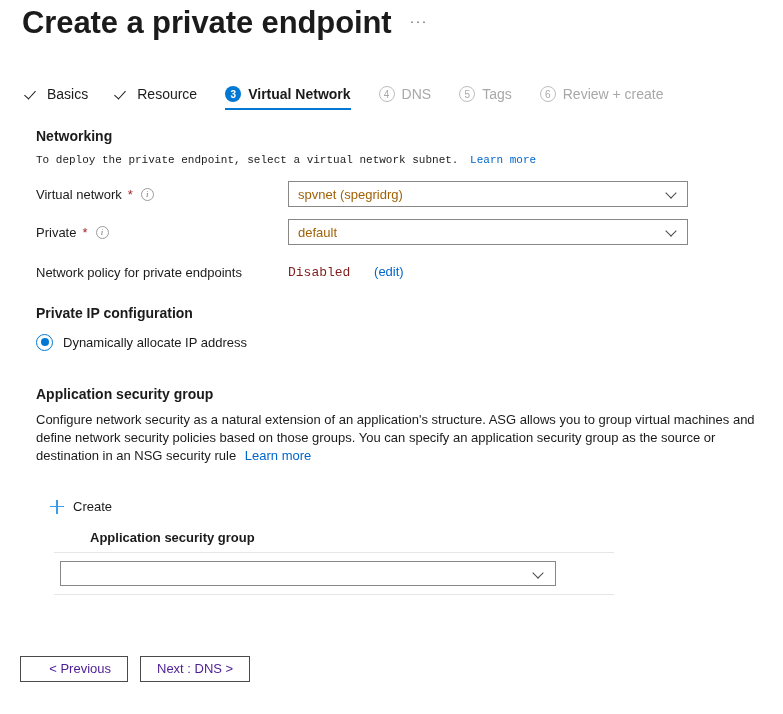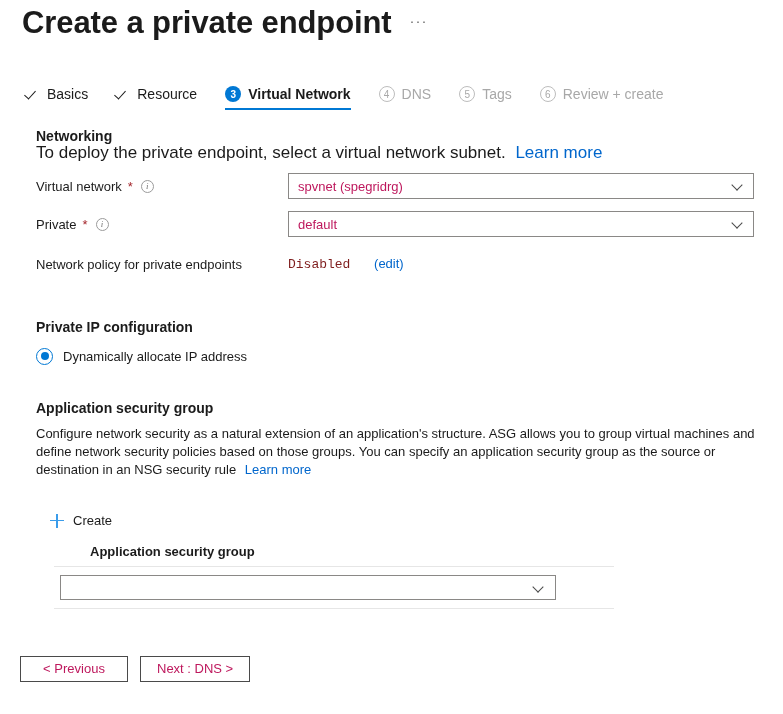--- a/index.html
+++ b/index.html
@@ -112,24 +112,25 @@
   
   .content { padding: 0 0 0 36px; }
 
   .section-head {
     font-size: 14px;
     font-weight: 600;
     color: #1b1b1b;
     margin: 18px 0 0 0;
   }
   .section-desc {
-    font-size: 17px;
-    color: #1b1b1b;
-    margin-top: 0;
+    font-size: 11px;
+    color: #1b1b1b;
+    margin-top: 8px;
     line-height: 17px;
+    font-family: Liberation Mono, monospace;
   }
   a.link, .link {
     color: #0066cc;
     text-decoration: none;
     cursor: pointer;
   }
 
   
   .form-row {
     display: flex;
@@ -157,30 +158,30 @@
     font-family: "Liberation Serif", serif;
     display: inline-flex;
     align-items: center;
     justify-content: center;
     line-height: 1;
     box-sizing: border-box;
     cursor: pointer;
     margin-left: 3px;
   }
   .dropdown {
-    width: 466px;
+    width: 400px;
     height: 26px;
     border: 1px solid #8a8886;
     background: #fff;
     display: flex;
     align-items: center;
     padding: 0 8px 0 9px;
     box-sizing: border-box;
     font-size: 13px;
-    color: #be185d;
+    color: #a16207;
     cursor: pointer;
     justify-content: space-between;
   }
   .chevron {
     width: 10px; height: 10px;
     position: relative;
     flex: none;
     margin-right: 2px;
   }
   .chevron::before {
@@ -301,27 +302,27 @@
     box-sizing: border-box;
     display: flex;
     gap: 12px;
     border-top: 1px solid #ffffff;
   }
   .btn {
     min-width: 108px;
     height: 26px;
     border: 1px solid #4a4a4a;
     background: #fff;
-    color: #be185d;
+    color: #4c1d95;
     font-size: 13px;
     font-family: "Liberation Sans", sans-serif;
     cursor: pointer;
     padding: 0 16px;
     line-height: 24px;
-    text-align: center;
+    text-align: right;
   }
 </style>
 </head>
 <body>
 
 <div class="page-header">
   <div class="page-title">Create a private endpoint</div>
   <div class="ellipsis-btn">···</div>
 </div>
 
@@ -395,21 +396,21 @@
   <div class="form-row" style="margin-top:14px">
     <div class="form-label">
       <span>Network policy for private endpoints</span>
     </div>
     <div>
       <span class="static-value">Disabled</span>
       <a class="link" style="margin-left:20px">(edit)</a>
     </div>
   </div>
 
-  <div class="section-head" style="margin-top:42px">Private IP configuration</div>
+  <div class="section-head" style="margin-top:20px">Private IP configuration</div>
 
   <div class="radio-group">
     <div class="radio-row">
       <span class="radio checked"></span>
       <span class="radio-label">Dynamically allocate IP address</span>
     </div>
   </div>
 
   <div class="section-head" style="margin-top:32px">Application security group</div>
 

